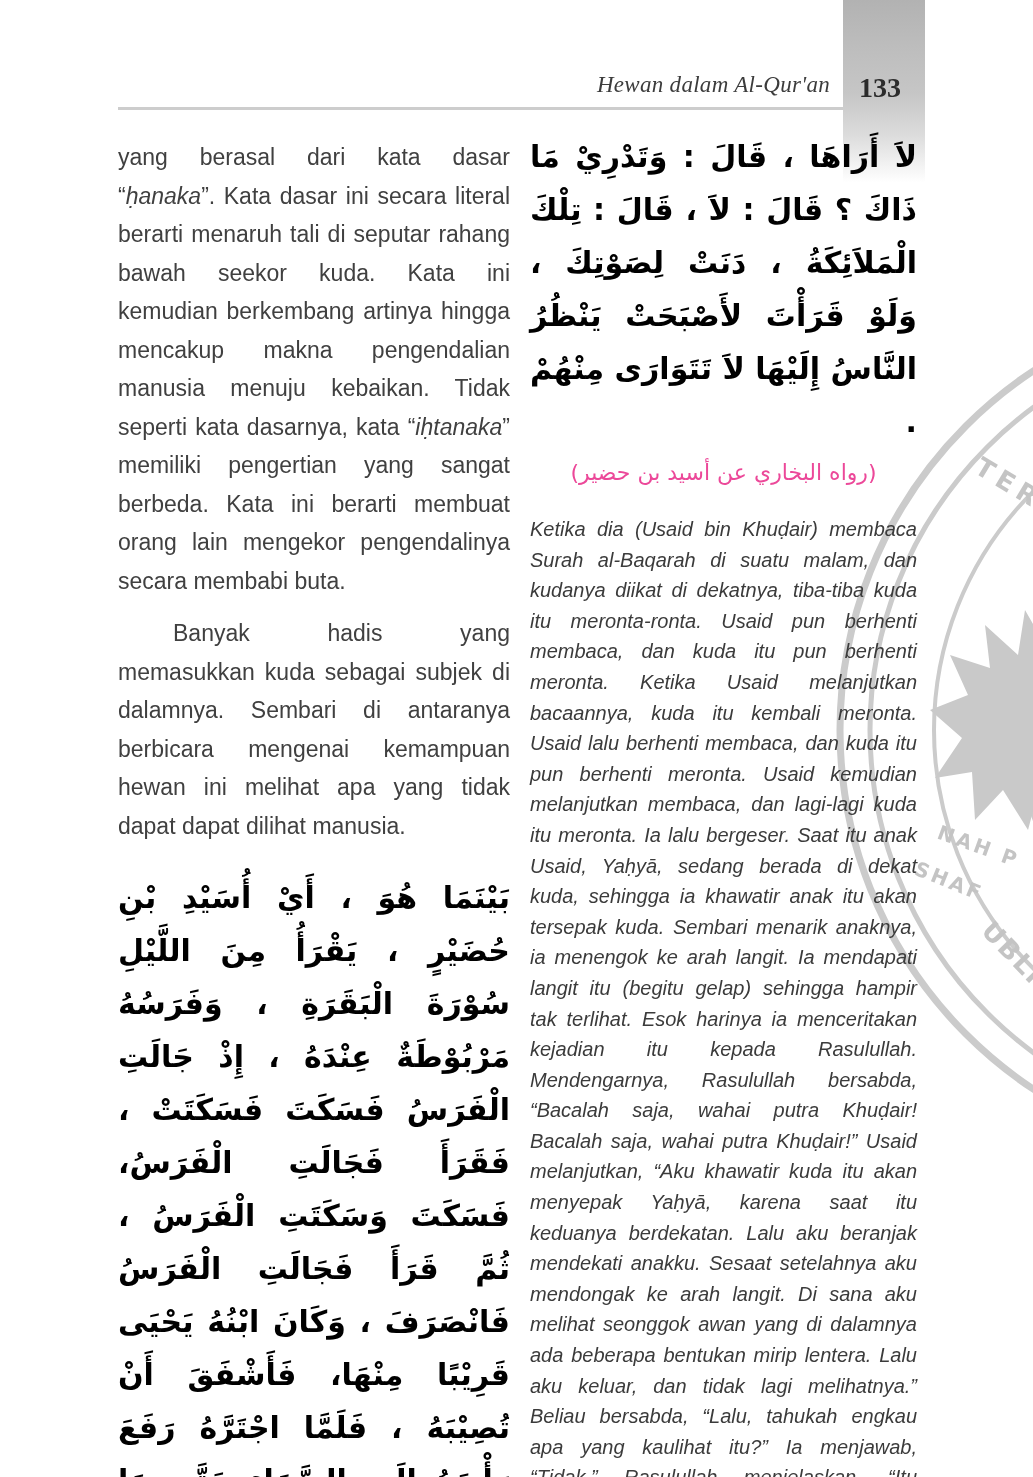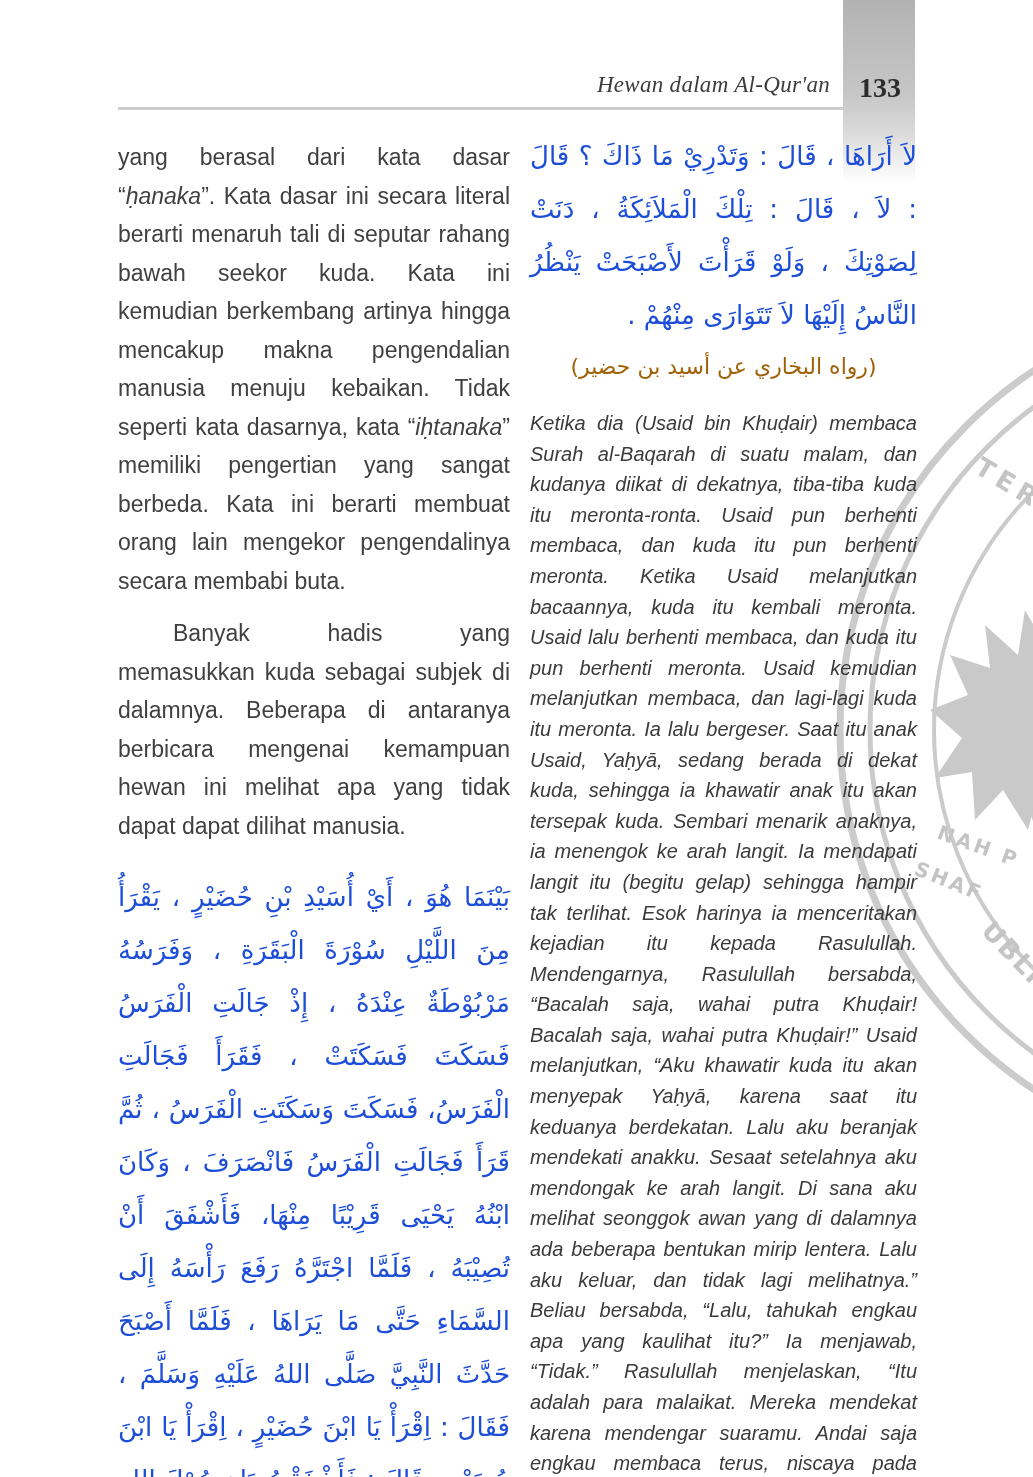--- a/index.html
+++ b/index.html
@@ -23,21 +23,21 @@
   .running-head{
     position:absolute;top:72px;right:203px;z-index:2;
     font-family:"Liberation Serif","DejaVu Serif",serif;
     font-size:23px;color:#3c3c3c;letter-spacing:.3px;font-style:italic;
   }
   .header-rule{
     position:absolute;left:118px;top:107px;width:725px;height:3px;
     background:#cdcdcd;z-index:2;
   }
   .pagebar{
-    position:absolute;left:843px;top:0;width:72px;height:188px;z-index:1;
+    position:absolute;left:843px;top:0;width:82px;height:188px;z-index:1;
     background:linear-gradient(to bottom,
       #b2b2b2 0%, #bdbdbd 25%, #c6c6c6 50%, #dcdcdc 72%, rgba(255,255,255,0) 97%);
   }
   .pagenum{
     position:absolute;left:0;top:72px;width:74px;text-align:center;
     font-family:"Liberation Serif","DejaVu Serif",serif;
     font-size:28px;font-weight:600;color:#2c2c2c;
   }
   
   .col{position:absolute;z-index:2;}
@@ -46,29 +46,29 @@
   p{margin:0;}
   .body-sans{
     font-size:23px;line-height:38.5px;text-align:justify;color:#404040;
   }
   .indent{text-indent:55px;}
   .mt{margin-top:14px;}
   .it{font-style:italic;}
   .arabic{
     direction:rtl;
     font-family:"DejaVu Sans",sans-serif;
-    font-size:26px;line-height:53px;
-    text-align:justify;color:#1d4ed8;
+    font-size:30px;line-height:53px;
+    text-align:justify;color:#000000;font-weight:bold;
   }
   .arabic-left{margin-top:26px;}
   .arabic-source{
     direction:rtl;
     font-family:"DejaVu Sans",sans-serif;
     font-size:22px;line-height:50px;
-    text-align:center;color:#a16207;
+    text-align:center;color:#ec4899;
   }
   .translation{
     margin-top:16px;
     font-size:20px;line-height:30.6px;
     font-style:italic;text-align:justify;color:#3b3b3b;
   }
 </style>
 </head>
 <body>
 
@@ -89,21 +89,21 @@
   </div>
 
   <div class="running-head">Hewan dalam Al-Qur'an</div>
   <div class="header-rule"></div>
   <div class="pagebar">
     <div class="pagenum">133</div>
   </div>
 
   <div class="col col-left">
     <p class="body-sans"><span>yang berasal dari kata dasar “</span><span class="it">ḥanaka</span><span>”. Kata dasar ini secara literal berarti menaruh tali di seputar rahang bawah seekor kuda. Kata ini kemudian berkembang artinya hingga mencakup makna pengendalian manusia menuju kebaikan. Tidak seperti kata dasarnya, kata “</span><span class="it">iḥtanaka</span><span>” memiliki pengertian yang sangat berbeda. Kata ini berarti membuat orang lain mengekor pengendalinya secara membabi buta.</span></p>
-    <p class="body-sans indent mt">Banyak hadis yang memasukkan kuda sebagai subjek di dalamnya. Beberapa di antaranya berbicara mengenai kemampuan hewan ini melihat apa yang tidak dapat dapat dilihat manusia.</p>
+    <p class="body-sans indent mt">Banyak hadis yang memasukkan kuda sebagai subjek di dalamnya. Sembari di antaranya berbicara mengenai kemampuan hewan ini melihat apa yang tidak dapat dapat dilihat manusia.</p>
     <p class="arabic arabic-left">بَيْنَمَا هُوَ ، أَيْ أُسَيْدِ بْنِ حُضَيْرٍ ، يَقْرَأُ مِنَ اللَّيْلِ سُوْرَةَ الْبَقَرَةِ ، وَفَرَسُهُ مَرْبُوْطَةٌ عِنْدَهُ ، إِذْ جَالَتِ الْفَرَسُ فَسَكَتَ فَسَكَتَتْ ، فَقَرَأَ فَجَالَتِ الْفَرَسُ، فَسَكَتَ وَسَكَتَتِ الْفَرَسُ ، ثُمَّ قَرَأَ فَجَالَتِ الْفَرَسُ فَانْصَرَفَ ، وَكَانَ ابْنُهُ يَحْيَى قَرِيْبًا مِنْهَا، فَأَشْفَقَ أَنْ تُصِيْبَهُ ، فَلَمَّا اجْتَرَّهُ رَفَعَ رَأْسَهُ إِلَى السَّمَاءِ حَتَّى مَا يَرَاهَا ، فَلَمَّا أَصْبَحَ حَدَّثَ النَّبِيَّ صَلَّى اللهُ عَلَيْهِ وَسَلَّمَ ، فَقَالَ : اِقْرَأْ يَا ابْنَ حُضَيْرٍ ، اِقْرَأْ يَا ابْنَ حُضَيْرٍ ، قَالَ : فَأَشْفَقْتُ يَا رَسُوْلَ الله أَنْ تَطَأَ يَحْيَى ، وَكَانَ مِنْهَا قَرِيْبًا ، فَرَفَعْتُ رَأْسِيْ فَانْصَرَفْتُ إِلَيْهِ ، فَرَفَعْتُ رَأْسِيْ إِلَى السَّمَاءِ ، فَإِذَا مِثْلُ الظُّلَّةِ فِيْهَا أَمْثَالُ الْمَصَابِيْحِ ، فَخَرَجَتْ حَتَّى</p>
   </div>
 
   <div class="col col-right">
     <p class="arabic">لاَ أَرَاهَا ، قَالَ : وَتَدْرِيْ مَا ذَاكَ ؟ قَالَ : لاَ ، قَالَ : تِلْكَ الْمَلاَئِكَةُ ، دَنَتْ لِصَوْتِكَ ، وَلَوْ قَرَأْتَ لأَصْبَحَتْ يَنْظُرُ النَّاسُ إِلَيْهَا لاَ تَتَوَارَى مِنْهُمْ .</p>
     <p class="arabic-source">(رواه البخاري عن أسيد بن حضير)</p>
     <p class="translation"><span>Ketika dia (Usaid bin Khuḍair) membaca Surah al-Baqarah di suatu malam, dan kudanya diikat di dekatnya, tiba-tiba kuda itu meronta-ronta. Usaid pun berhenti membaca, dan kuda itu pun berhenti meronta. Ketika Usaid melanjutkan bacaannya, kuda itu kembali meronta. Usaid lalu berhenti membaca, dan kuda itu pun berhenti meronta. Usaid kemudian melanjutkan membaca, dan lagi-lagi kuda itu meronta. Ia lalu bergeser. Saat itu anak Usaid, Yaḥyā, sedang berada di dekat kuda, sehingga ia khawatir anak itu akan tersepak kuda. Sembari menarik anaknya, ia menengok ke arah langit. Ia mendapati langit itu (begitu gelap) sehingga hampir tak terlihat. Esok harinya ia menceritakan kejadian itu kepada Rasulullah. Mendengarnya, Rasulullah bersabda, “Bacalah saja, wahai putra Khuḍair! Bacalah saja, wahai putra Khuḍair!” Usaid melanjutkan, “Aku khawatir kuda itu akan menyepak Yaḥyā, karena saat itu keduanya berdekatan. Lalu aku beranjak mendekati anakku. Sesaat setelahnya aku mendongak ke arah langit. Di sana aku melihat seonggok awan yang di dalamnya ada beberapa bentukan mirip lentera. Lalu aku keluar, dan tidak lagi melihatnya.” Beliau bersabda, “Lalu, tahukah engkau apa yang kaulihat itu?” Ia menjawab, “Tidak.” Rasulullah menjelaskan, “Itu adalah para malaikat. Mereka mendekat karena mendengar suaramu. Andai saja engkau membaca terus, niscaya pada keesokan harinya orang-orang akan melihat apa yang kaulihat itu; mereka (para malaikat itu) tidak akan lenyap dari pandangan manusia.” </span></p>
 
   </div>
 

